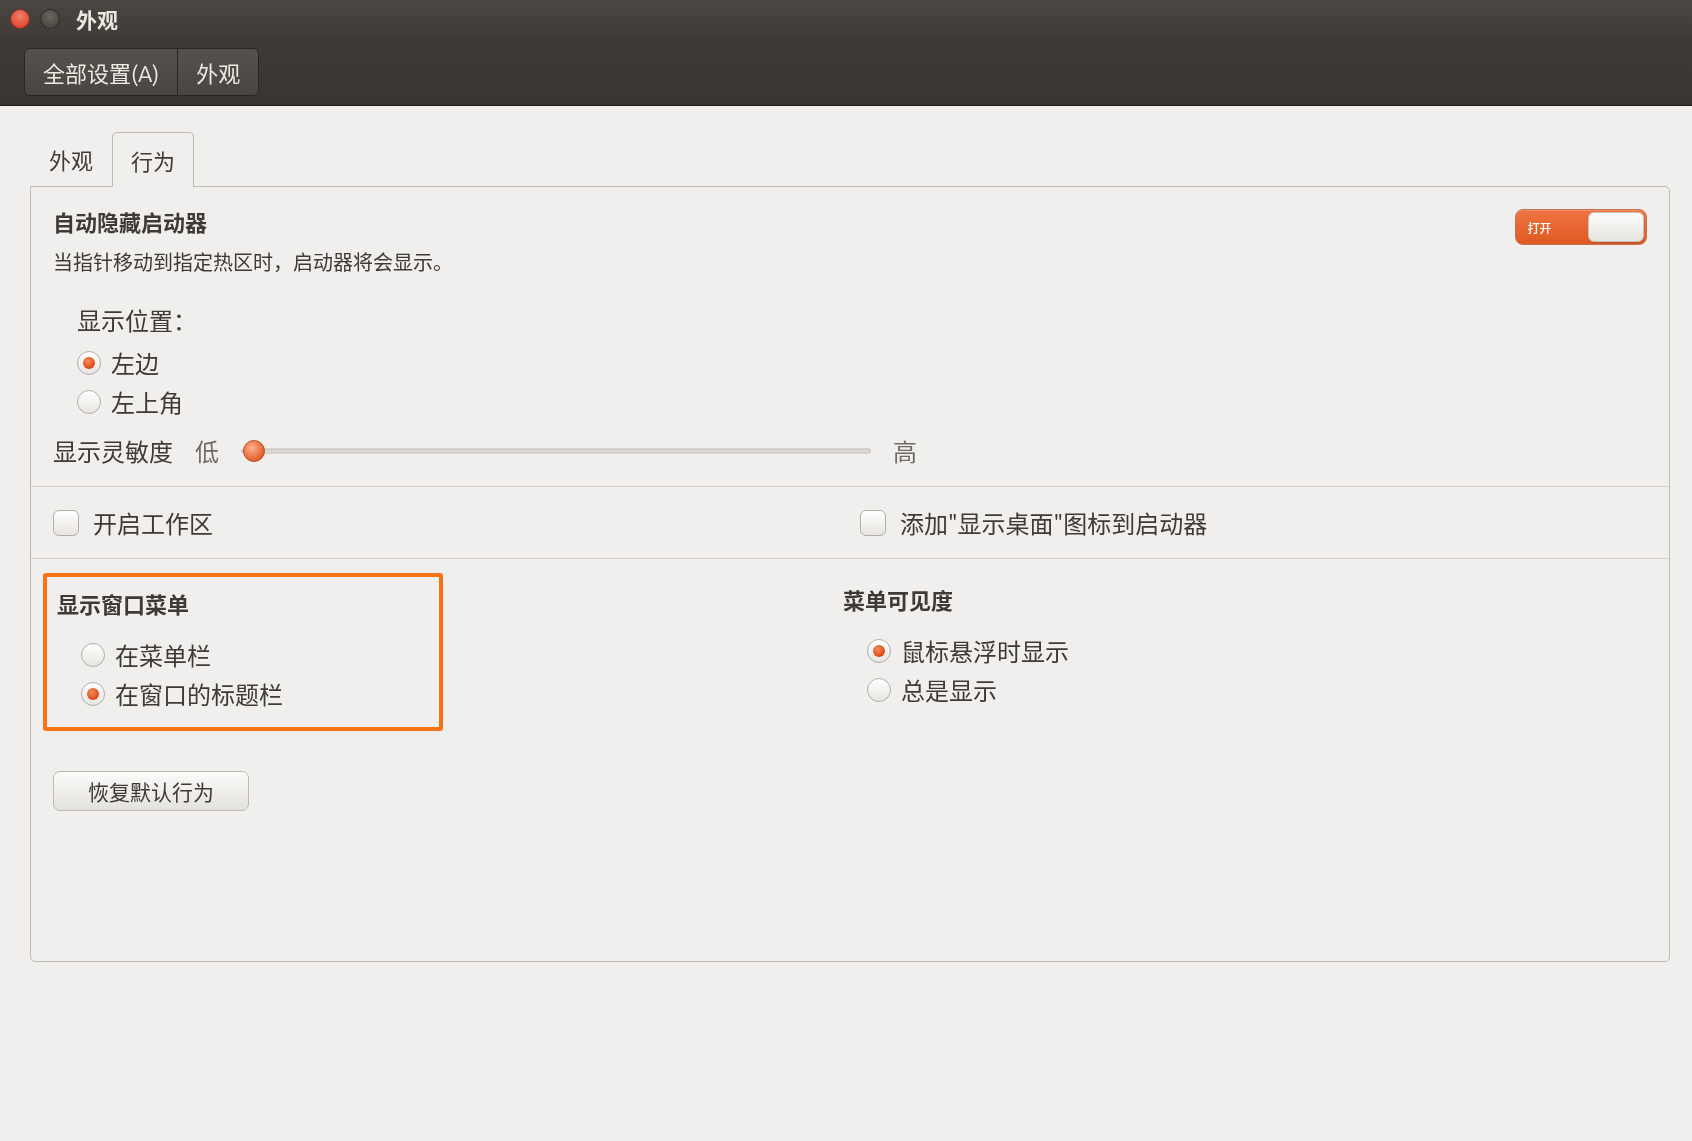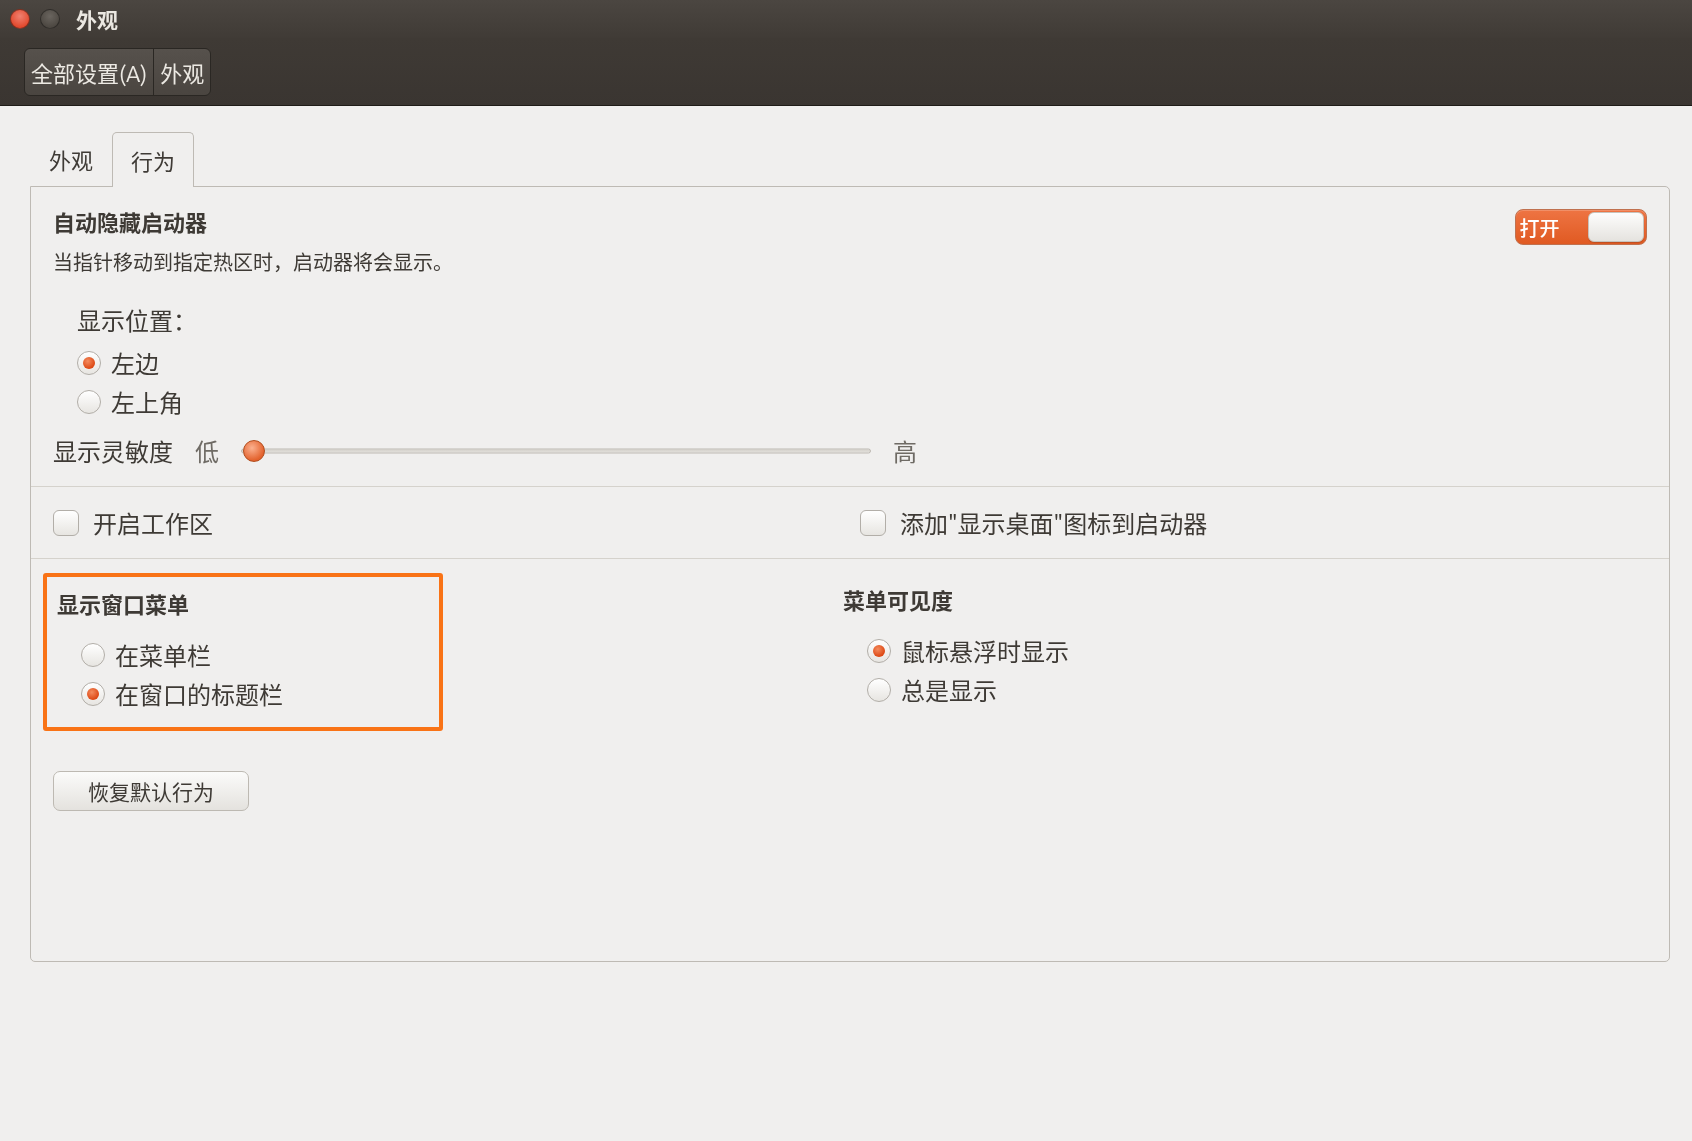--- a/index.html
+++ b/index.html
@@ -24,21 +24,21 @@
 
   
   .toolbar {
     height: 68px;
     background: linear-gradient(to bottom, #3f3a35 0%, #3a3531 100%);
     border-bottom: 1px solid #1f1c18;
     display: flex; align-items: center;
     padding-left: 24px; gap: 0;
   }
   .toolbtn {
-    height: 48px; padding: 0 6px;
+    height: 48px; padding: 0 18px;
     display: flex; align-items: center;
     background: linear-gradient(to bottom, #56514c, #4a4540);
     border: 1px solid #2a2723;
     border-radius: 6px;
     color: #ece9e3; font-size: 22px;
     cursor: pointer;
     margin-right: -1px;
   }
   .toolbtn.left  { border-top-right-radius: 0; border-bottom-right-radius: 0; }
   .toolbtn.right { border-top-left-radius: 0; border-bottom-left-radius: 0; }
@@ -111,21 +111,21 @@
   
   .switch {
     width: 132px; height: 36px; border-radius: 8px;
     border: 1px solid #c0714f;
     background: linear-gradient(to bottom, #ee7443, #e05a22);
     display: flex; align-items: center;
     position: relative; cursor: pointer;
     box-shadow: inset 0 1px 0 rgba(255,255,255,0.2);
   }
   .switch .sw-label {
-    flex: 1; text-align: center; color: #fff; font-size: 20px; font-weight: 500;
+    flex: 1; text-align: center; color: #fff; font-size: 12px; font-weight: 500;
     padding-right: 83px;
   }
   .switch .knob {
     position: absolute; right: 2px; top: 2px; bottom: 2px; width: 56px;
     border-radius: 6px;
     background: linear-gradient(to bottom, #fdfdfc, #e5e3df);
     border: 1px solid #c7c3bd;
     box-shadow: 0 1px 1px rgba(0,0,0,0.15);
   }
 

